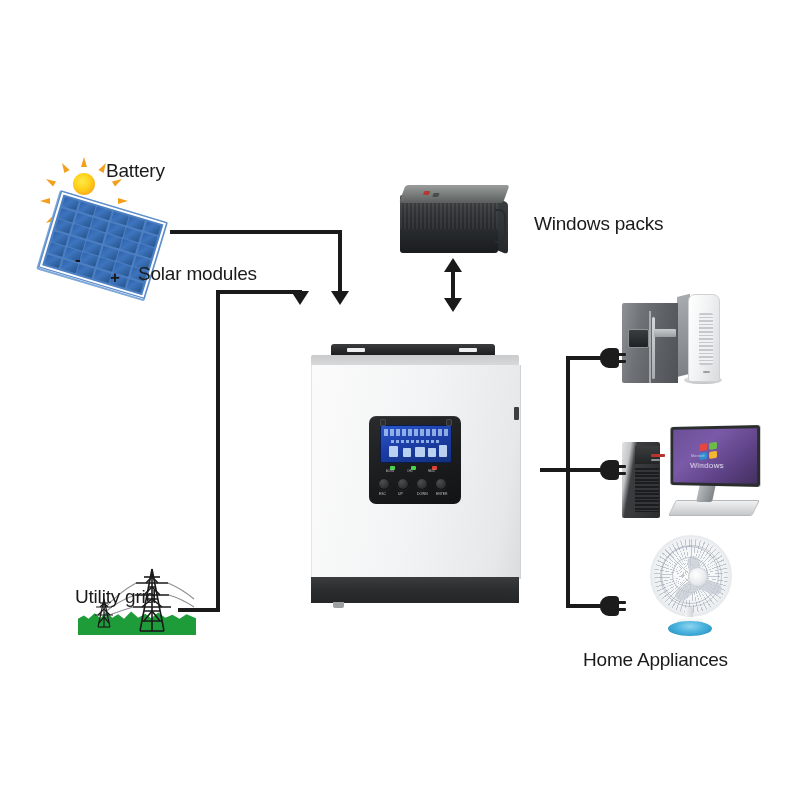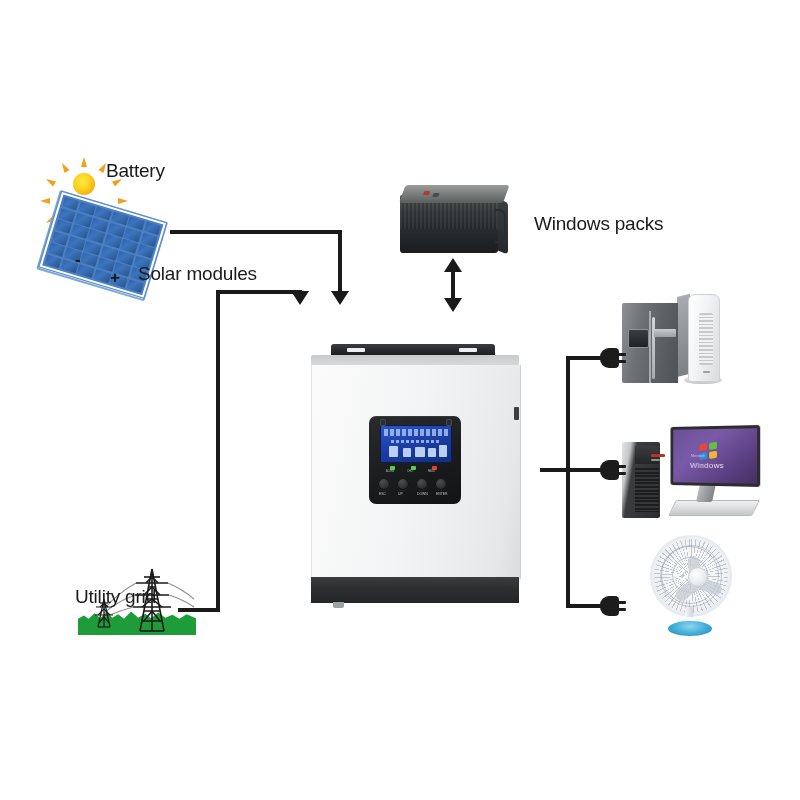--- a/index.html
+++ b/index.html
@@ -544,20 +544,21 @@
       <div class="fan-ring" style="left:20px; top:20px; width:34px; height:34px;"></div>
       <div class="fan-blade" style="transform: rotate(20deg);"></div>
       <div class="fan-blade" style="transform: rotate(140deg);"></div>
       <div class="fan-blade" style="transform: rotate(260deg);"></div>
       <div class="fan-hub"></div>
     </div>
     <div class="fan-neck"></div>
     <div class="fan-base-top"></div>
     <div class="fan-base"></div>
   </div>
+  <div class="label lbl-home">Home Appliances</div>
 
   <div class="node grid-wrap">
     <div class="ground"></div>
     <svg class="pylon-svg" width="120" height="70" viewBox="0 0 120 70">
       <g stroke="#1a1a1a" stroke-width="1.6" fill="none">
         <path d="M74 4 L74 66 M74 4 L62 66 M74 4 L86 66"></path>
         <path d="M62 66 L86 66"></path>
         <path d="M58 18 L90 18 M57 30 L91 30 M55 42 L93 42"></path>
         <path d="M66 12 L82 12"></path>
         <path d="M70 22 L78 22 M68 34 L80 34 M66 46 L82 46 M64 56 L84 56"></path>

